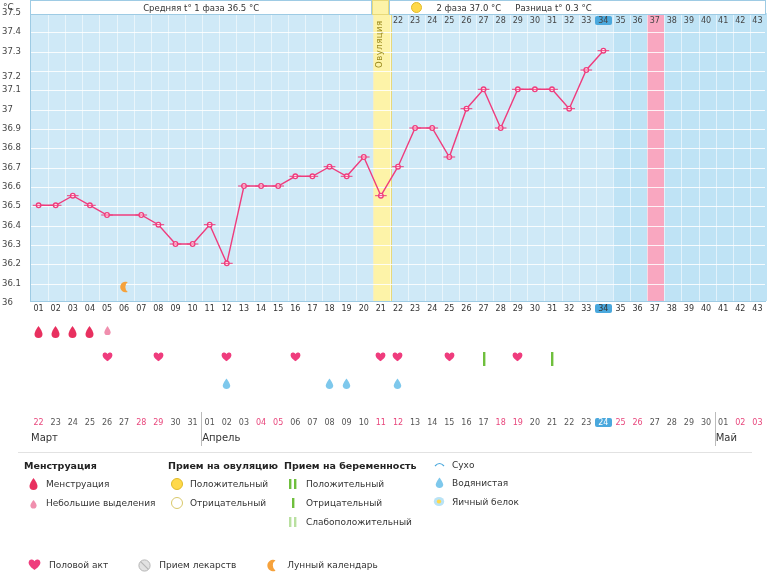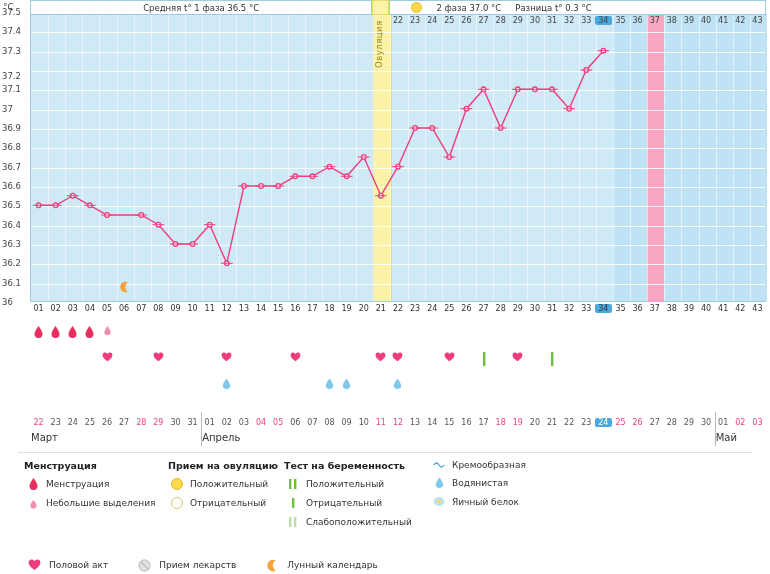--- a/index.html
+++ b/index.html
@@ -452,21 +452,21 @@
     </div>
     <div class="li">
       <span class="gl">
         <span style="width:10px;height:10px;border-radius:50%;background:#fff;border:1px solid #d9c86a;display:inline-block;"></span>
       </span>
       <span>Отрицательный</span>
     </div>
   </div>
 
   <div class="legend-col" style="left:284px;width:140px;">
-    <h4>Тест на беременность</h4>
+    <h4>Прием на беременность</h4>
     <div class="li">
       <span class="gl">
         <svg width="10" height="12" viewBox="0 0 10 12">
             <rect x="1" y="1" width="2.4" height="10" fill="#6fbf3d"></rect>
             <rect x="6" y="1" width="2.4" height="10" fill="#6fbf3d"></rect>
           </svg>
       </span>
       <span>Положительный</span>
     </div>
     <div class="li">
@@ -484,25 +484,25 @@
             <rect x="6" y="1" width="2.4" height="10" fill="#b9e0a0"></rect>
           </svg>
       </span>
       <span>Слабоположительный</span>
     </div>
   </div>
 
   <div class="legend-col" style="left:430px;width:180px;">
     <div class="li">
       <span class="gl">
-        <svg width="12" height="10" viewBox="0 0 12 10">
-            <path d="M1 5 Q3.5 1 6 5 Q8.5 9 11 5" stroke="#4aa8dd" fill="none" stroke-width="1.3"></path>
-          </svg>
-      </span>
-      <span>Кремообразная</span>
+        <svg width="11" height="10" viewBox="0 0 11 10">
+            <path d="M1 6 Q5.5 1 10 6" stroke="#4aa8dd" fill="none" stroke-width="1.2"></path>
+          </svg>
+      </span>
+      <span>Сухо</span>
     </div>
     <div class="li">
       <span class="gl">
         <svg width="9" height="12" viewBox="0 0 9 12">
             <path d="M4.5 0.5 C4.5 0.5 8.3 5.5 8.3 8 A3.9 3.9 0 0 1 0.7 8 C0.7 5.5 4.5 0.5 4.5 0.5Z" fill="#7ec8ec"></path>
           </svg>
       </span>
       <span>Водянистая</span>
     </div>
     <div class="li">

